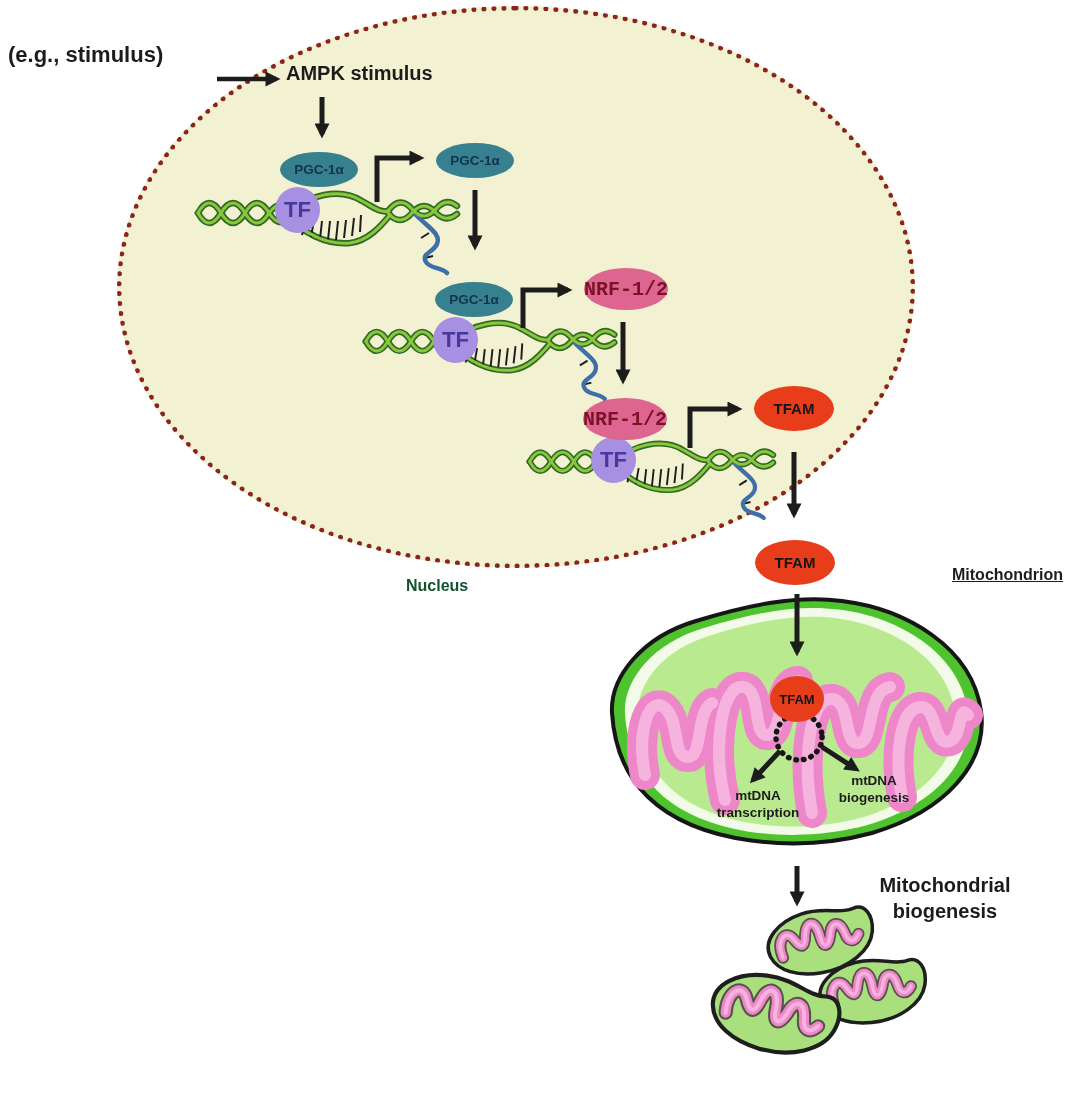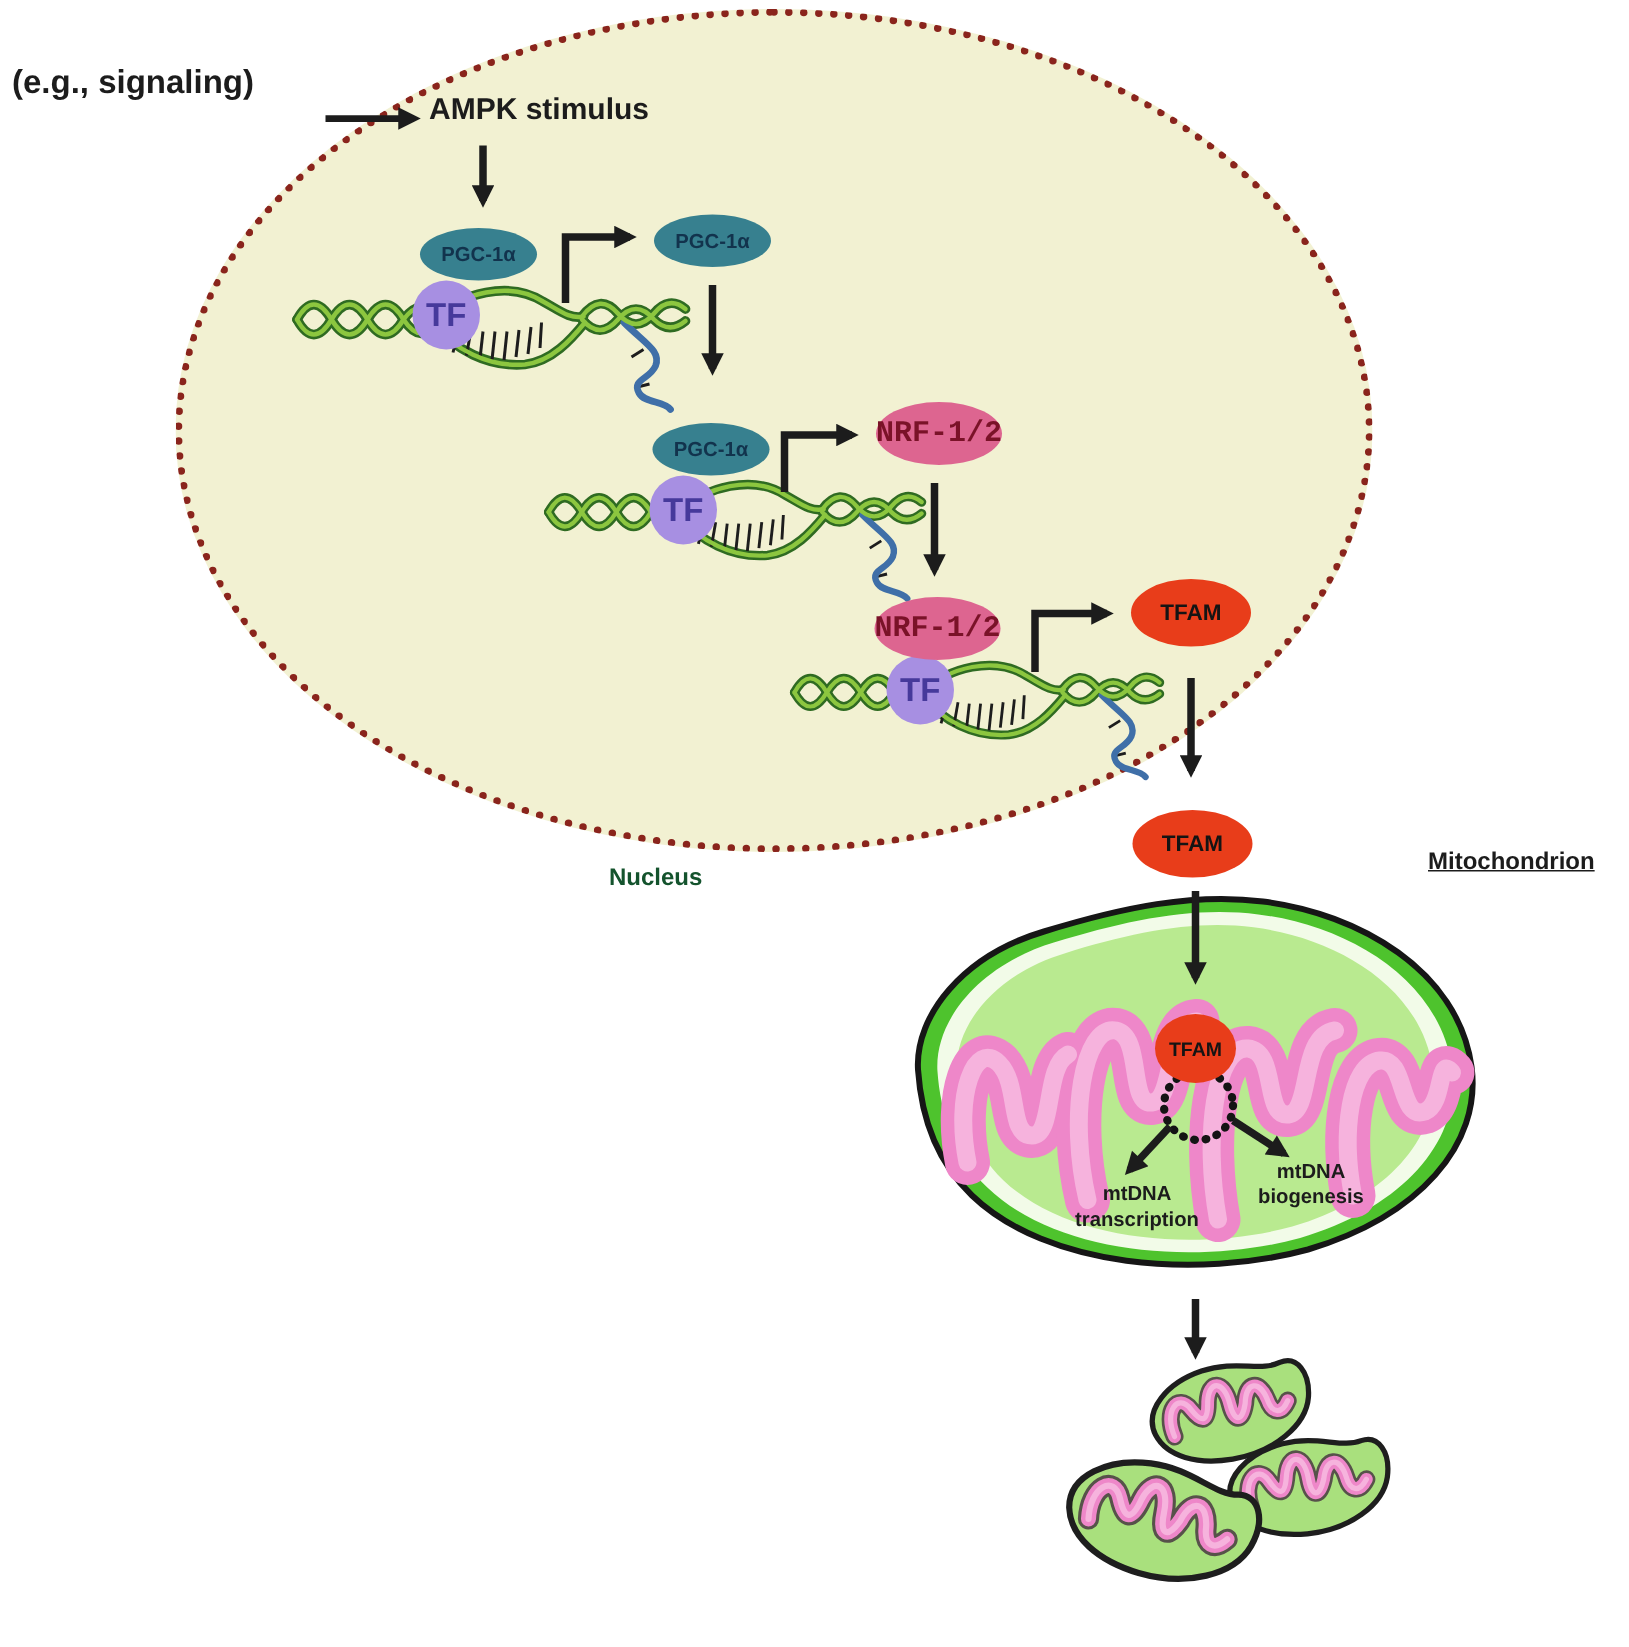--- a/index.html
+++ b/index.html
@@ -196,33 +196,37 @@
     <span>TFAM</span>
   </div>
   <div class="node node-tfam" style="left:755px; top:540px;">
     <span>TFAM</span>
   </div>
   <div class="node node-tfam-sm" style="left:770px; top:676px;">
     <span>TFAM</span>
   </div>
 
   <div class="lbl" id="txt-external">
-    <span>(e.g., signaling)</span>
+    <span>(e.g., stimulus)</span>
   </div>
   <div class="lbl" id="txt-ampk">
     <span>AMPK stimulus</span>
   </div>
   <div class="lbl" id="txt-nucleus">
     <span>Nucleus</span>
   </div>
   <div class="lbl" id="txt-mitochondrion">
     <span>Mitochondrion</span>
   </div>
   <div class="lbl" id="txt-transcription">
     <span>mtDNA</span>
     <span>transcription</span>
   </div>
   <div class="lbl" id="txt-replication">
     <span>mtDNA</span>
     <span>biogenesis</span>
   </div>
+  <div class="lbl" id="txt-biogenesis">
+    <span>Mitochondrial</span>
+    <span>biogenesis</span>
+  </div>
 
 </div>
 
 </body></html>

